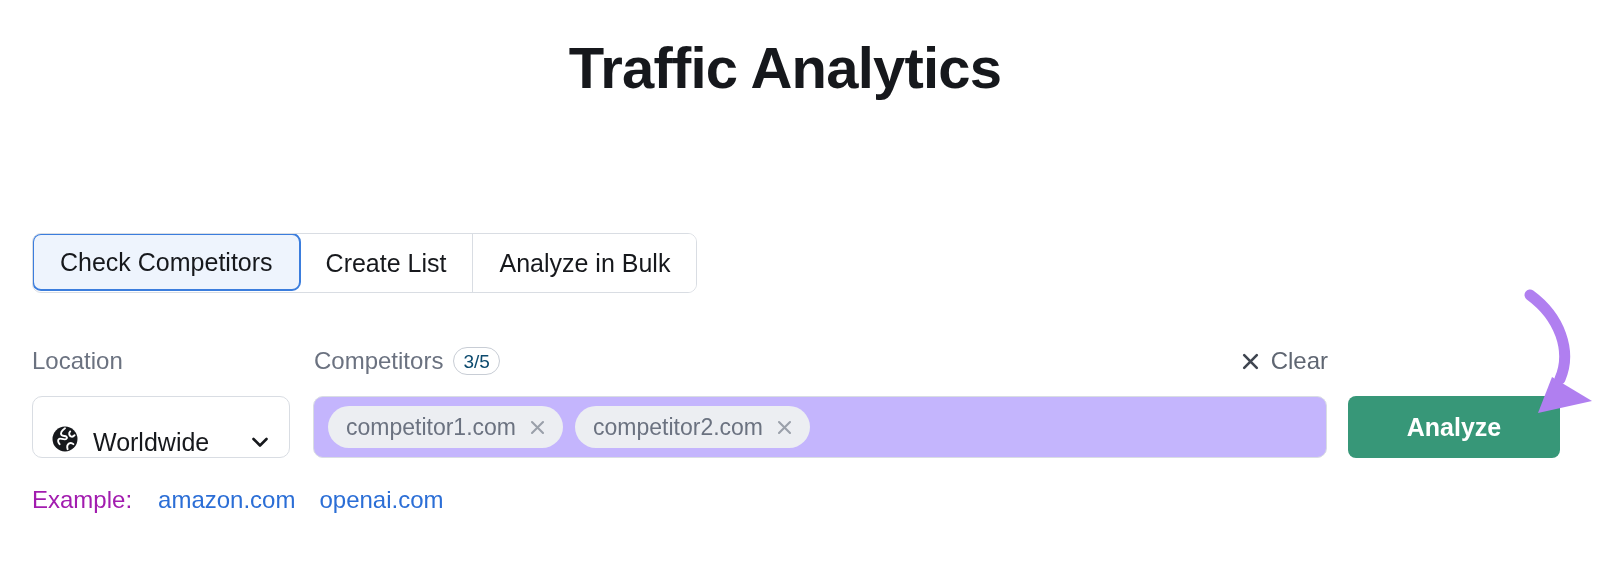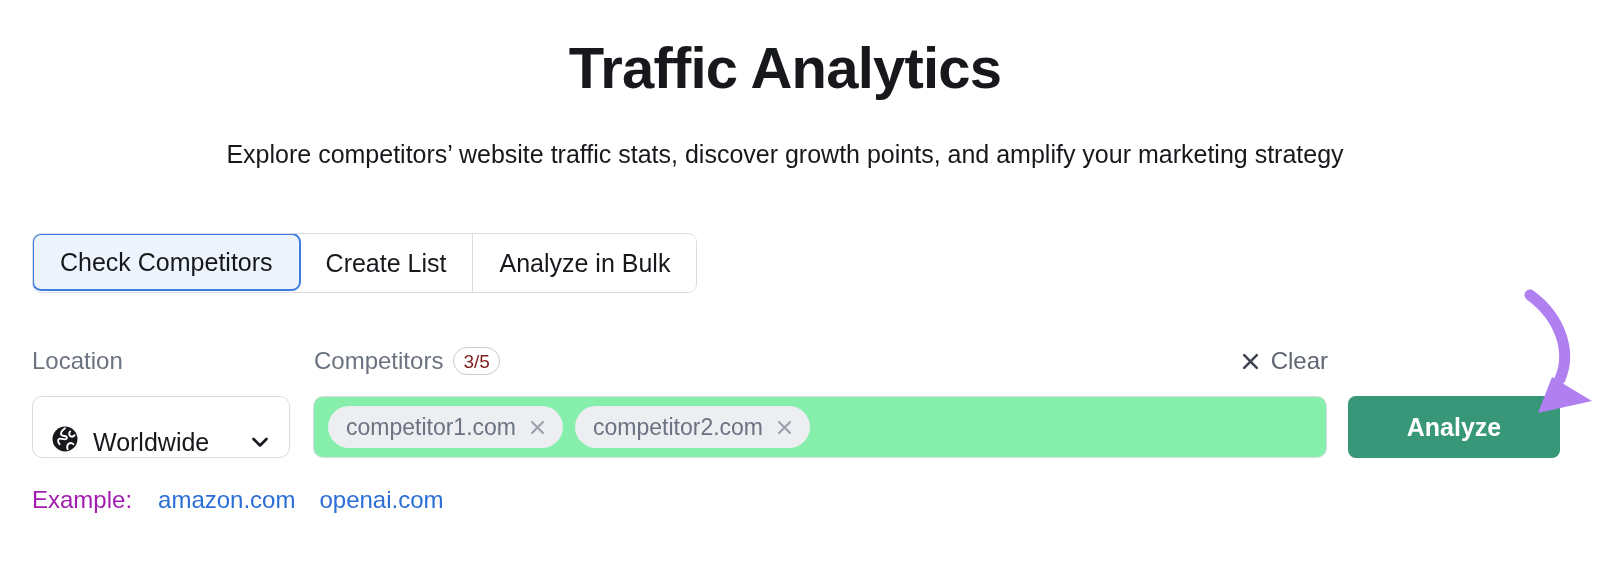--- a/index.html
+++ b/index.html
@@ -103,21 +103,21 @@
   .count-badge {
     display: inline-flex;
     align-items: center;
     justify-content: center;
     min-width: 46px;
     height: 28px;
     padding: 0 9px;
     border: 1px solid #c8cdd5;
     border-radius: 14px;
     font-size: 19px;
-    color: #7f1d1d;
+    color: #0c4a6e;
     box-sizing: border-box;
     line-height: 1;
   }
   .clear-btn {
     position: absolute;
     right: 0;
     top: 0;
     display: flex;
     align-items: center;
     gap: 11px;
@@ -169,21 +169,21 @@
 
   .competitors-field {
     position: absolute;
     left: 281px;
     top: 0;
     width: 1014px;
     height: 62px;
     box-sizing: border-box;
     border: 1px solid #d9dde3;
     border-radius: 10px;
-    background: #86efac;
+    background: #c4b5fd;
     display: flex;
     align-items: center;
     padding: 0 14px;
     gap: 12px;
     cursor: text;
     overflow: hidden;
   }
   .chip {
     display: inline-flex;
     align-items: center;
@@ -270,21 +270,20 @@
     height: 130px;
     pointer-events: none;
   }
 </style>
 </head>
 <body>
 
 <div class="page">
 
   <div class="page-title">Traffic Analytics</div>
-  <div class="page-subtitle">Explore competitors’ website traffic stats, discover growth points, and amplify your marketing strategy</div>
 
   <div class="tab-group">
     <div class="tab active">
       <span>Check Competitors</span>
     </div>
     <div class="tab">
       <span>Create List</span>
     </div>
     <div class="tab">
       <span>Analyze in Bulk</span>

